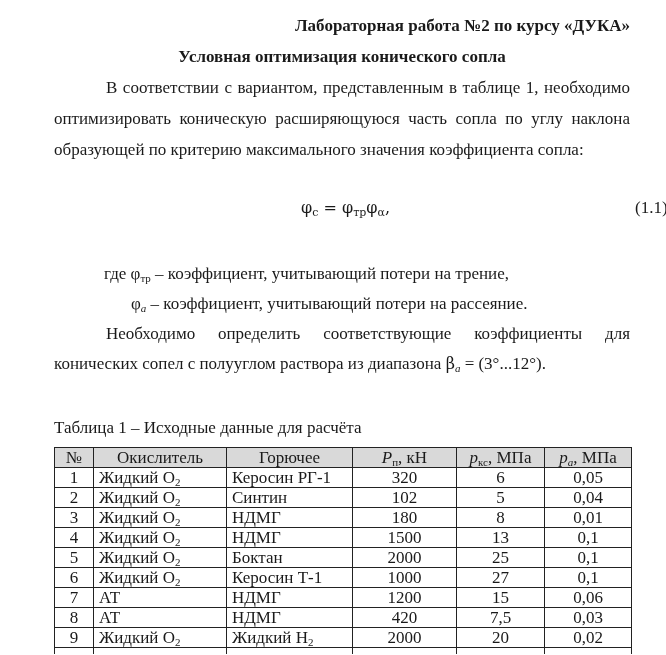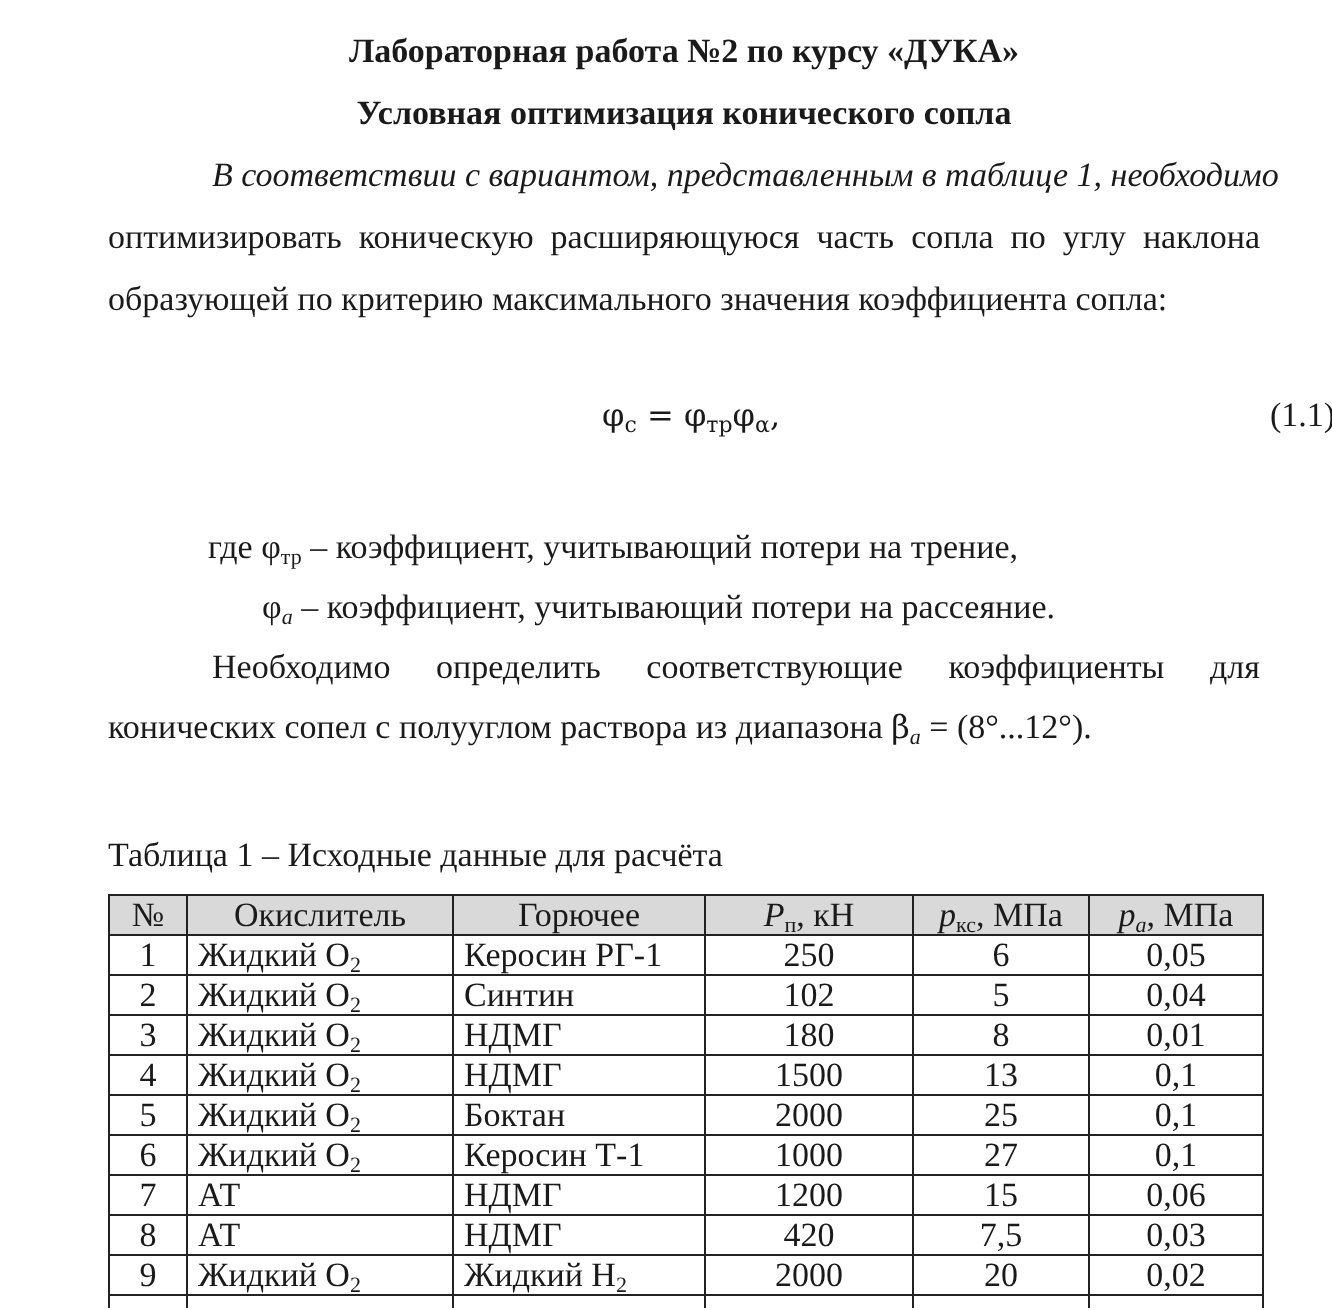--- a/index.html
+++ b/index.html
@@ -83,44 +83,44 @@
     }
     table.data td.c { text-align: center; }
     table.data td.l { text-align: left; padding-left: 5px; }
     table.data tr.partial td { height: 6px; line-height: 6px; border-bottom: none; }
   </style>
 </head>
 <body>
 
 <div class="page">
 
-  <div class="line title" style="top:16px;">Лабораторная работа №2 по курсу «ДУКА»</div>
+  <div class="line title" style="top:16px;text-align:right;">Лабораторная работа №2 по курсу «ДУКА»</div>
   <div class="line title" style="top:47px;">Условная оптимизация конического сопла</div>
 
-  <div class="line" style="top:78px; left:106px; width:524px;font-style:italic;">
+  <div class="line" style="top:78px; left:106px; width:524px;">
     <span class="justify" style="display:block;">В соответствии с вариантом, представленным в таблице 1, необходимо</span>
   </div>
   <div class="line" style="top:140px;">образующей по критерию максимального значения коэффициента сопла:</div>
   <div class="line" style="top:109px;">
     <span class="justify" style="display:block;">оптимизировать коническую расширяющуюся часть сопла по углу наклона</span>
   </div>
 
   <div class="formula">
     <span class="expr"><span>φ</span><sub>с</sub><span> = </span><span>φ</span><sub>тр</sub><span>φ</span><sub>α</sub><span>,</span></span>
     <span class="num">(1.1)</span>
   </div>
 
   <div class="line" style="top:264px; left:104px;"><span>где φ</span><sub>тр</sub><span> – коэффициент, учитывающий потери на трение,</span></div>
 
   <div class="line" style="top:294px; left:131px;"><span>φ</span><sub class="it">а</sub><span> – коэффициент, учитывающий потери на рассеяние.</span></div>
 
   <div class="line" style="top:324px; left:106px; width:524px;">
     <span class="justify" style="display:block;">Необходимо определить соответствующие коэффициенты для</span>
   </div>
-  <div class="line" style="top:354px;"><span>конических сопел с полууглом раствора из диапазона </span><span style="font-family:'DejaVu Serif',serif;font-size:16px;">β</span><sub class="it">a</sub><span> = (8°...12°).</span></div>
+  <div class="line" style="top:354px;"><span>конических сопел с полууглом раствора из диапазона </span><span style="font-family:'DejaVu Serif',serif;font-size:16px;">β</span><sub class="it">a</sub><span> = (3°...12°).</span></div>
 
   <div class="line" style="top:418px;">Таблица 1 – Исходные данные для расчёта</div>
 
   <table class="data">
     <colgroup>
       <col style="width:39px">
       <col style="width:133px">
       <col style="width:126px">
       <col style="width:104px">
       <col style="width:88px">
@@ -134,21 +134,21 @@
         <th><span class="it">P</span><sub>п</sub><span>, кН</span></th>
         <th><span class="it">p</span><sub>кс</sub><span>, МПа</span></th>
         <th><span class="it">p</span><sub class="it">a</sub><span>, МПа</span></th>
       </tr>
     </thead>
     <tbody id="table-body">
         <tr>
           <td class="c"><span>1</span></td>
           <td class="l"><span>Жидкий O</span><sub>2</sub></td>
           <td class="l"><span>Керосин РГ-1</span><sub></sub></td>
-          <td class="c"><span>250</span></td>
+          <td class="c"><span>320</span></td>
           <td class="c"><span>6</span></td>
           <td class="c"><span>0,05</span></td>
         </tr>
         <tr>
           <td class="c"><span>2</span></td>
           <td class="l"><span>Жидкий O</span><sub>2</sub></td>
           <td class="l"><span>Синтин</span><sub></sub></td>
           <td class="c"><span>102</span></td>
           <td class="c"><span>5</span></td>
           <td class="c"><span>0,04</span></td>

